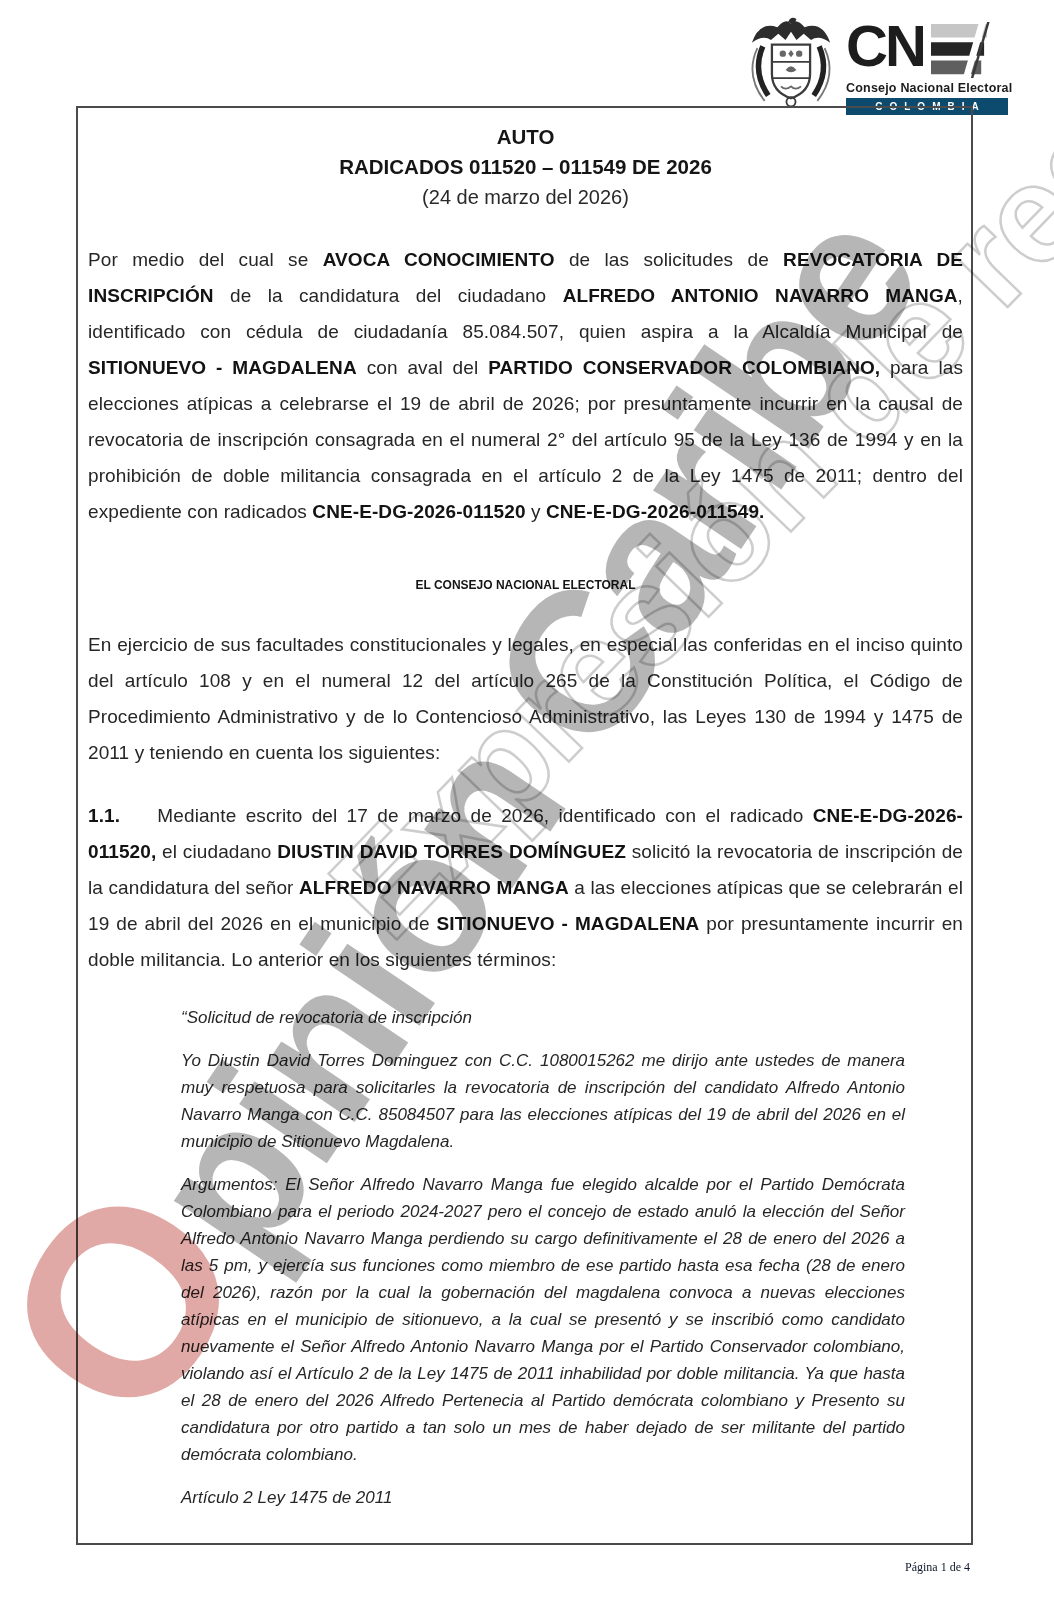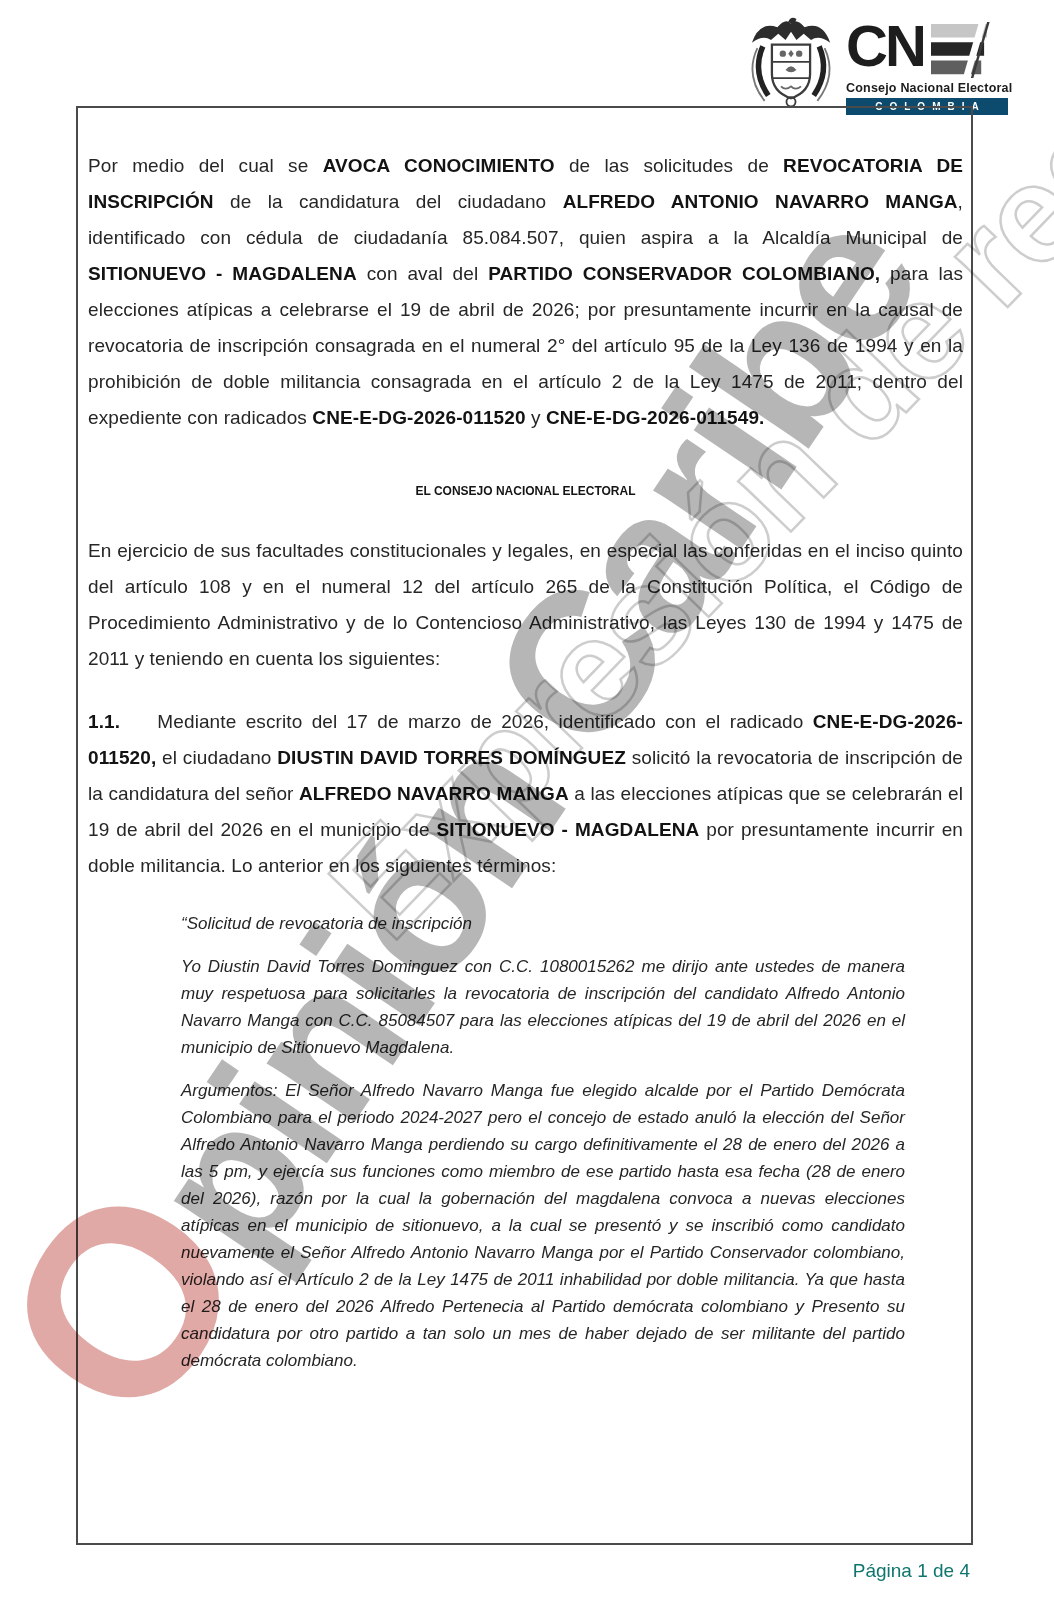--- a/index.html
+++ b/index.html
@@ -33,21 +33,21 @@
   .mt-h2{margin-top:40px;}
   .mt-p2{margin-top:27px;}
   .mt-h3{margin-top:44px;}
   .mt-p3{margin-top:27px;}
   .b{font-weight:bold;color:#131313;}
   
   .quote{margin:26px 58px 0 93px;font-style:italic;}
   .quote p{font-size:17px;line-height:27px;text-align:justify;margin:0 0 16px 0;color:#262626;}
   .quote p.no-gap{margin-bottom:0;}
   
-  .footer{position:absolute;right:84px;top:1560px;font-size:19px;color:#0f766e;}
+  .footer{position:absolute;right:84px;top:1560px;font-size:12px;color:#0f172a;font-family:Liberation Serif, serif;}
   
   .wm{position:absolute;white-space:nowrap;pointer-events:none;mix-blend-mode:multiply;z-index:6;}
   .wm-brand{
     left:66px;top:1262px;height:250px;line-height:250px;
     transform-origin:0 50%;transform:rotate(-56deg);
     font-size:200px;font-weight:bold;letter-spacing:-6px;
     color:rgba(122,122,122,0.55);
   }
   .wm-o{font-size:1.32em;color:rgba(186,64,58,0.45);letter-spacing:-4px;}
   .wm-slogan{
@@ -95,34 +95,40 @@
           <line x1="39" y1="60" x2="57" y2="-2" stroke="#ffffff" stroke-width="7"></line>
           <line x1="45" y1="60" x2="63" y2="-2" stroke="#3a3a3a" stroke-width="2.5"></line>
         </svg>
       </div>
       <div class="cne-sub">Consejo Nacional Electoral</div>
       <div class="cne-country">COLOMBIA</div>
     </div>
   </div>
 
   <div class="doc">
+    <div class="title">
+      <div class="t-bold">AUTO</div>
+      <div class="t-bold">RADICADOS 011520 – 011549 DE 2026</div>
+      <div class="t-norm">(24 de marzo del 2026)</div>
+    </div>
 
     <p class="body-p mt-intro"><span>Por medio del cual se </span><span class="b">AVOCA CONOCIMIENTO</span><span> de las solicitudes de </span><span class="b">REVOCATORIA DE INSCRIPCIÓN</span><span> de la candidatura del ciudadano </span><span class="b">ALFREDO ANTONIO NAVARRO MANGA</span><span>, identificado con cédula de ciudadanía 85.084.507, quien aspira a la Alcaldía Municipal de </span><span class="b">SITIONUEVO - MAGDALENA</span><span> con aval del </span><span class="b">PARTIDO CONSERVADOR COLOMBIANO,</span><span> para las elecciones atípicas a celebrarse el 19 de abril de 2026; por presuntamente incurrir en la causal de revocatoria de inscripción consagrada en el numeral 2° del artículo 95 de la Ley 136 de 1994 y en la prohibición de doble militancia consagrada en el artículo 2 de la Ley 1475 de 2011; dentro del expediente con radicados </span><span class="b">CNE-E-DG-2026-011520</span><span> y </span><span class="b">CNE-E-DG-2026-011549.</span></p>
 
     <h2 class="center-h mt-h2">EL CONSEJO NACIONAL ELECTORAL</h2>
 
     <p class="body-p mt-p2">En ejercicio de sus facultades constitucionales y legales, en especial las conferidas en el inciso quinto del artículo 108 y en el numeral 12 del artículo 265 de la Constitución Política, el Código de Procedimiento Administrativo y de lo Contencioso Administrativo, las Leyes 130 de 1994 y 1475 de 2011 y teniendo en cuenta los siguientes:</p>
 
 
     <p class="body-p mt-p3"><span class="b">1.1.</span><span>&nbsp;&nbsp;&nbsp; Mediante escrito del 17 de marzo de 2026, identificado con el radicado </span><span class="b">CNE-E-DG-2026-011520,</span><span> el ciudadano </span><span class="b">DIUSTIN DAVID TORRES DOMÍNGUEZ</span><span> solicitó la revocatoria de inscripción de la candidatura del señor </span><span class="b">ALFREDO NAVARRO MANGA</span><span> a las elecciones atípicas que se celebrarán el 19 de abril del 2026 en el municipio de </span><span class="b">SITIONUEVO - MAGDALENA</span><span> por presuntamente incurrir en doble militancia. Lo anterior en los siguientes términos:</span></p>
 
     <div class="quote">
       <p>“Solicitud de revocatoria de inscripción</p>
       <p>Yo Diustin David Torres Dominguez con C.C. 1080015262 me dirijo ante ustedes de manera muy respetuosa para solicitarles la revocatoria de inscripción del candidato Alfredo Antonio Navarro Manga con C.C. 85084507 para las elecciones atípicas del 19 de abril del 2026 en el municipio de Sitionuevo Magdalena.</p>
       <p>Argumentos:  El Señor Alfredo Navarro Manga fue elegido alcalde por el Partido Demócrata Colombiano para el periodo 2024-2027 pero el concejo de estado anuló la elección del Señor Alfredo Antonio Navarro  Manga perdiendo su cargo definitivamente el 28 de enero del 2026 a las 5 pm,  y ejercía sus funciones como miembro de ese partido hasta esa fecha (28 de enero del 2026), razón por la cual la gobernación del magdalena convoca a nuevas elecciones atípicas en el municipio de sitionuevo, a la cual se presentó y se inscribió como candidato  nuevamente el Señor Alfredo Antonio  Navarro Manga por el Partido Conservador colombiano, violando así el Artículo 2 de la Ley 1475 de 2011 inhabilidad por doble militancia. Ya que hasta el 28 de enero del 2026 Alfredo Pertenecia al Partido demócrata colombiano y Presento su candidatura por otro partido a tan solo un mes de haber dejado de ser militante del partido demócrata colombiano.</p>
+      <p class="no-gap">Artículo 2 Ley 1475 de 2011</p>
     </div>
   </div>
 
   <div class="footer">Página 1 de 4</div>
 
   <div class="wm wm-brand"><span class="wm-o">O</span><span>pinión Caribe</span></div>
   <div class="wm wm-slogan">Expresión de región</div>
 
 </div>
 

